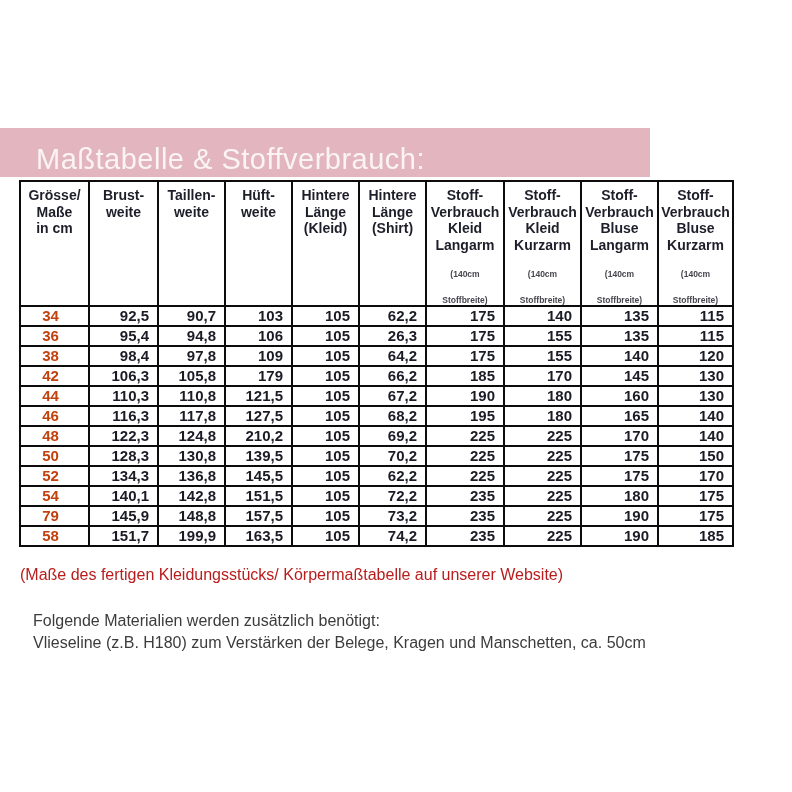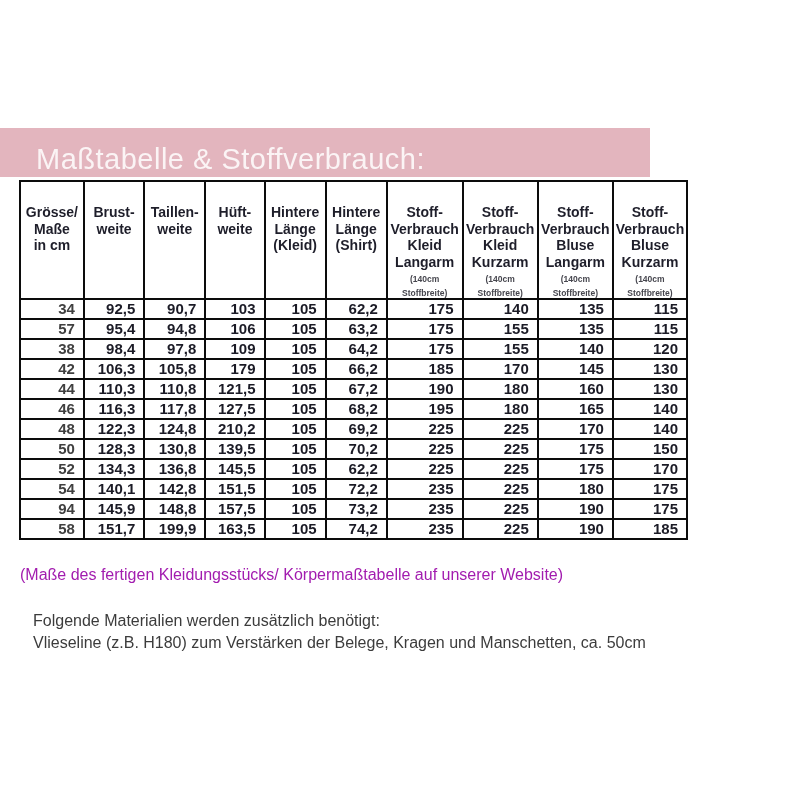--- a/index.html
+++ b/index.html
@@ -2,21 +2,21 @@
 <html><head>
 <meta charset="utf-8">
 <style>
   html, body {
     margin: 0;
     padding: 0;
     background: #ffffff;
   }
   .page {
     position: relative;
-    width: 688px;
+    width: 792px;
     height: 792px;
     background: #ffffff;
     font-family: "Liberation Sans", sans-serif;
     overflow: hidden;
   }
   .banner {
     position: absolute;
     left: 0;
     top: 128px;
     width: 650px;
@@ -44,53 +44,54 @@
   table.size-table th,
   table.size-table td {
     border: 2px solid #0c0c0c;
     background: #ffffff;
     overflow: hidden;
   }
   table.size-table thead th {
     height: 88px;
     vertical-align: top;
     text-align: center;
-    padding: 22px 1px 0 1px;
+    padding: 5px 1px 0 1px;
     font-size: 14px;
     font-weight: bold;
     color: #1e1e2a;
   }
   .hline {
     line-height: 16.5px;
   }
   .hsub {
     font-size: 8.5px;
     font-weight: bold;
     color: #46464e;
     line-height: 10px;
-    margin-top: 4px;
+    margin-top: 16px;
   }
   table.size-table tbody td {
     height: 18px;
     text-align: right;
     padding: 0 8px 0 0;
     font-size: 15px;
     font-weight: bold;
     color: #1b1b26;
     line-height: 18px;
   }
   table.size-table tbody td.size-col {
-    color: #404040;
+    color: #c2410c;
+    text-align: center;
   }
   .note {
     position: absolute;
     left: 20px;
     top: 566px;
     font-size: 16px;
-    color: #a21caf;
+    color: #b91c1c;
     white-space: nowrap;
   }
   .materials {
     position: absolute;
     left: 33px;
     top: 610px;
     font-size: 16px;
     color: #3c3c3c;
     line-height: 22px;
     white-space: nowrap;
@@ -188,26 +189,26 @@
           <td>90,7</td>
           <td>103</td>
           <td>105</td>
           <td>62,2</td>
           <td>175</td>
           <td>140</td>
           <td>135</td>
           <td>115</td>
         </tr>
         <tr>
-          <td class="size-col">57</td>
+          <td class="size-col">36</td>
           <td>95,4</td>
           <td>94,8</td>
           <td>106</td>
           <td>105</td>
-          <td>63,2</td>
+          <td>26,3</td>
           <td>175</td>
           <td>155</td>
           <td>135</td>
           <td>115</td>
         </tr>
         <tr>
           <td class="size-col">38</td>
           <td>98,4</td>
           <td>97,8</td>
           <td>109</td>
@@ -296,21 +297,21 @@
           <td>142,8</td>
           <td>151,5</td>
           <td>105</td>
           <td>72,2</td>
           <td>235</td>
           <td>225</td>
           <td>180</td>
           <td>175</td>
         </tr>
         <tr>
-          <td class="size-col">94</td>
+          <td class="size-col">79</td>
           <td>145,9</td>
           <td>148,8</td>
           <td>157,5</td>
           <td>105</td>
           <td>73,2</td>
           <td>235</td>
           <td>225</td>
           <td>190</td>
           <td>175</td>
         </tr>

